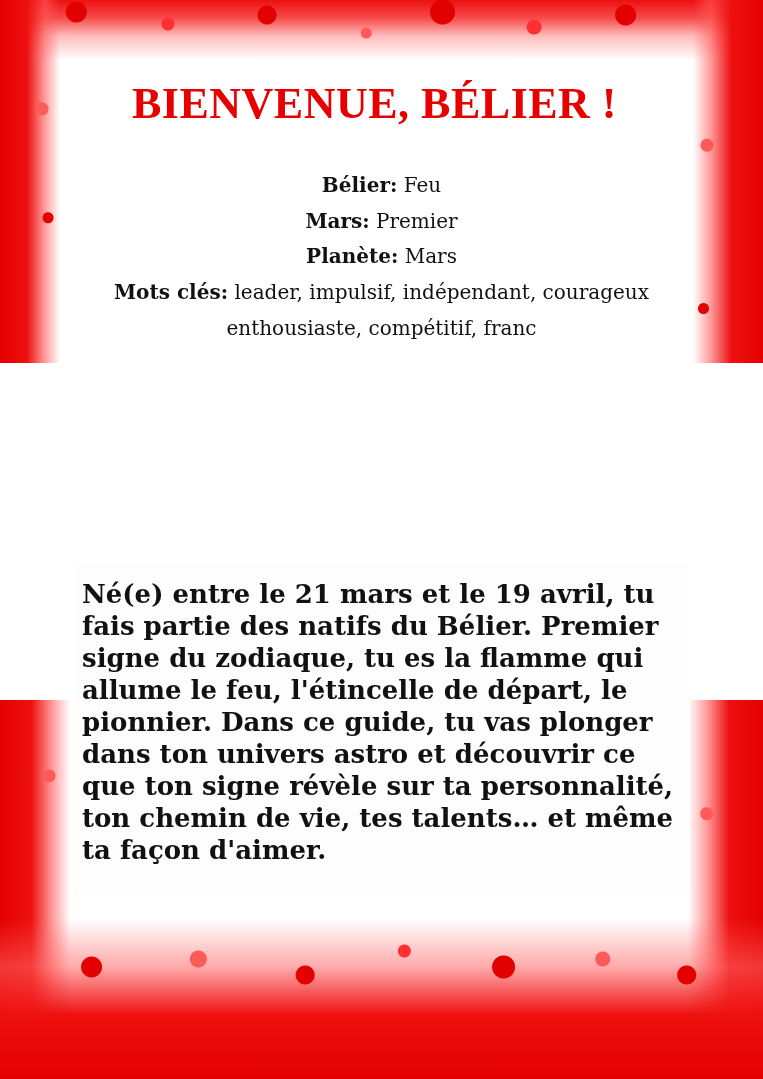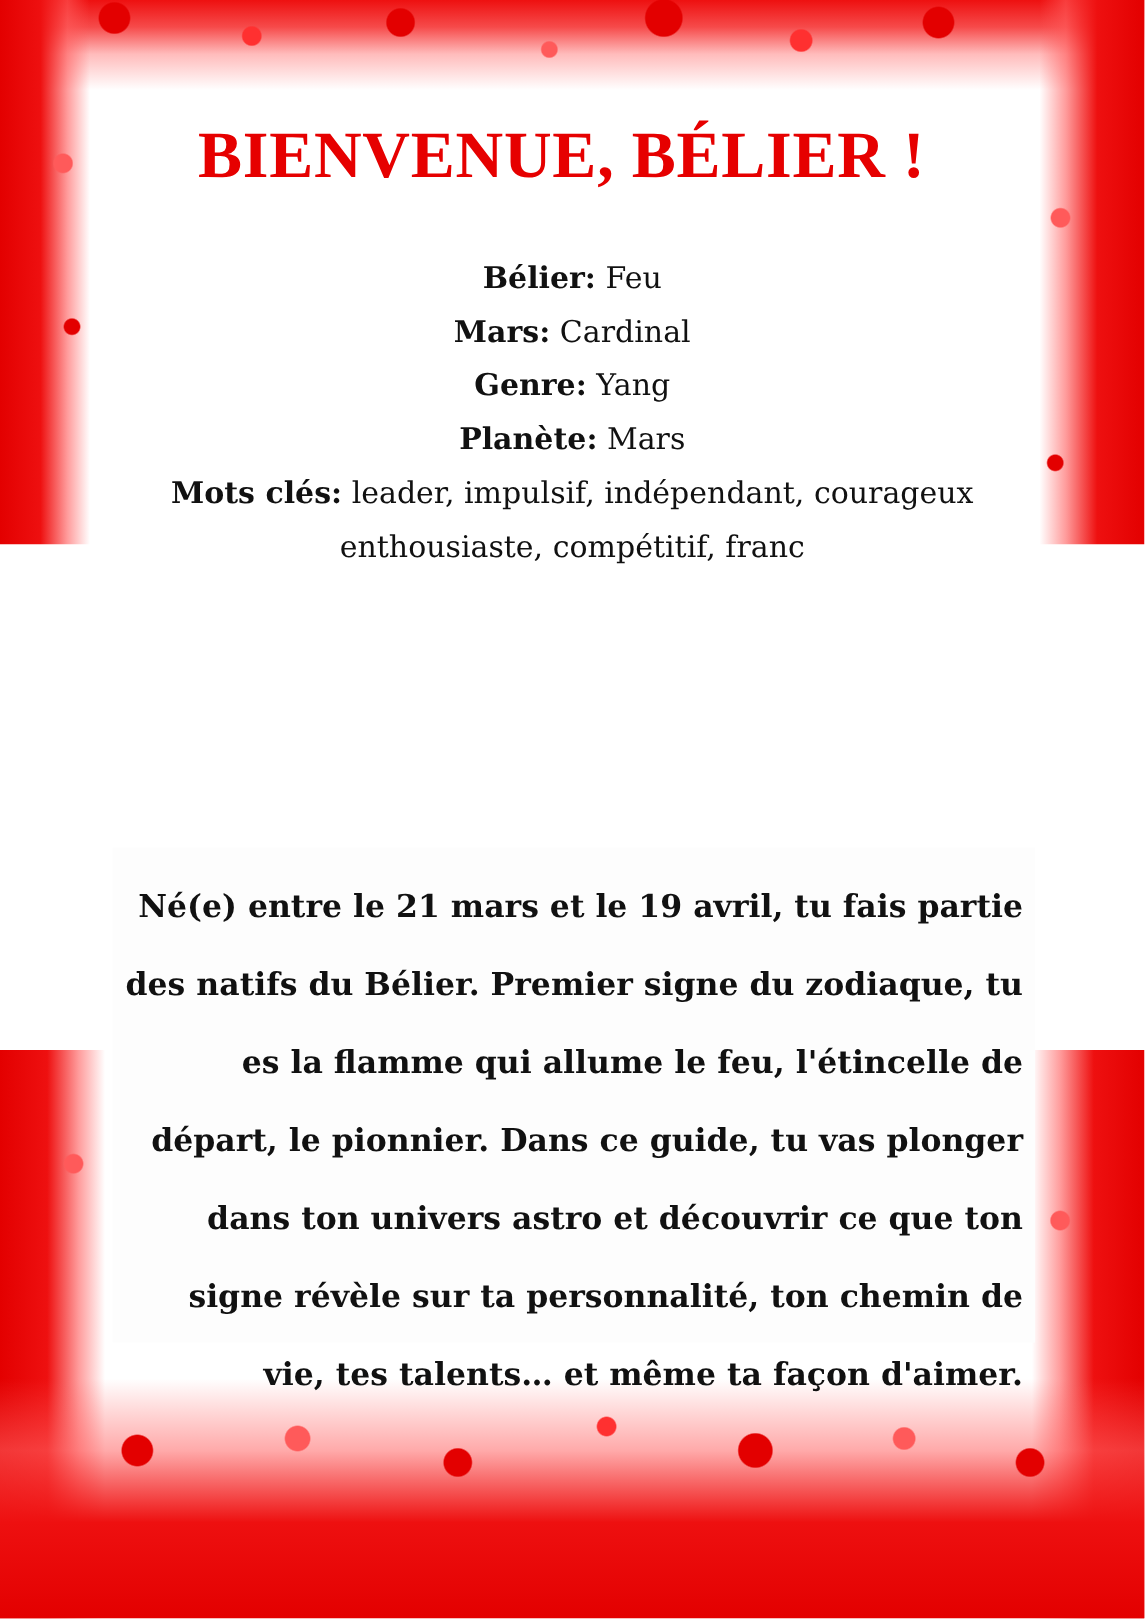--- a/index.html
+++ b/index.html
@@ -84,22 +84,22 @@
     }
     .fact-row { display: block; }
     .fact-label { font-weight: bold; }
 
     .intro-box {
       position: absolute; left: 75px; top: 565px; width: 615px; height: 330px;
       background: #fdfdfd;
     }
     .intro-text {
       position: absolute; left: 82px; top: 578px; width: 600px;
-      text-align: right; color: #111;
-      font-weight: bold; font-size: 21px; line-height: 52px;
+      text-align: left; color: #111;
+      font-weight: bold; font-size: 26px; line-height: 32px;
       margin: 0;
     }
   </style>
 </head>
 <body>
 
 <div class="frame frame-top">
   <div class="band band-top"></div>
   <div class="band band-left"></div>
   <div class="band band-right"></div>
@@ -108,20 +108,19 @@
 <div class="frame frame-bottom">
   <div class="band band-left"></div>
   <div class="band band-right"></div>
   <div class="band band-bottom"></div>
 </div>
 
 <h1 class="title">BIENVENUE, BÉLIER !</h1>
 
 <div class="facts">
   <span class="fact-row"><span class="fact-label">Bélier:</span><span> Feu</span></span>
-  <span class="fact-row"><span class="fact-label">Mars:</span><span> Cardinal</span></span>
-  <span class="fact-row"><span class="fact-label">Genre:</span><span> Yang</span></span>
+  <span class="fact-row"><span class="fact-label">Mars:</span><span> Premier</span></span>
   <span class="fact-row"><span class="fact-label">Planète:</span><span> Mars</span></span>
   <span class="fact-row"><span class="fact-label">Mots clés:</span><span> leader, impulsif, indépendant, courageux enthousiaste, compétitif, franc</span></span>
 </div>
 
 <div class="intro-box"></div>
 <p class="intro-text">Né(e) entre le 21 mars et le 19 avril, tu fais partie des natifs du Bélier. Premier signe du zodiaque, tu es la flamme qui allume le feu, l'étincelle de départ, le pionnier. Dans ce guide, tu vas plonger dans ton univers astro et découvrir ce que ton signe révèle sur ta personnalité, ton chemin de vie, tes talents… et même ta façon d'aimer.</p>
 
 </body></html>

